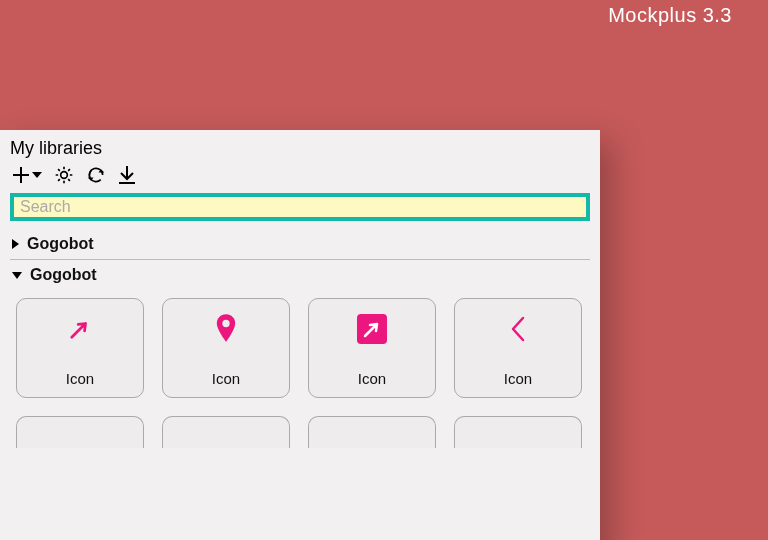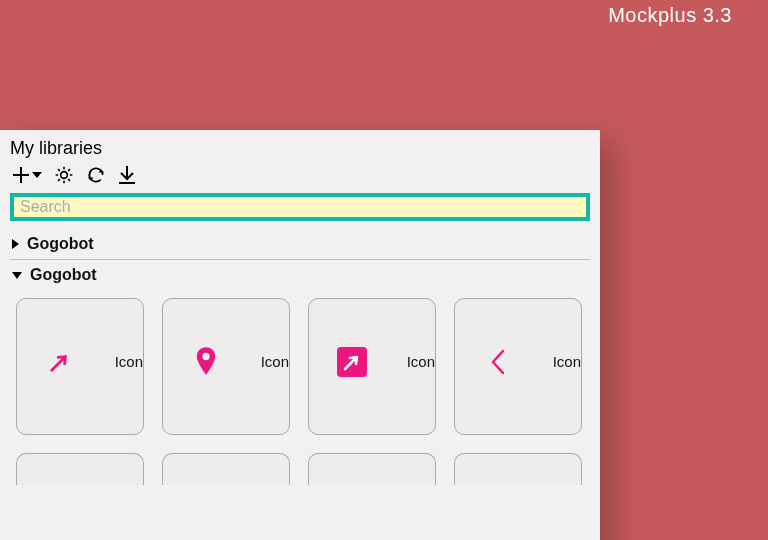--- a/index.html
+++ b/index.html
@@ -108,26 +108,26 @@
   color: #111;
 }
 .grid {
   display: grid;
   grid-template-columns: repeat(4, 128px);
   gap: 18px;
   margin-top: 14px;
   padding: 0 4px;
 }
 .card {
-  height: 137px;
+  height: 100px;
   border: 1px solid #aaa;
   border-radius: 10px;
   background: #eeeced;
   display: flex;
-  flex-direction: row;
+  flex-direction: column;
   align-items: center;
   justify-content: flex-end;
   padding-bottom: 10px;
   cursor: pointer;
   position: relative;
   gap: 11px;
 }
 .card-icon {
   flex: 1;
   display: flex;

